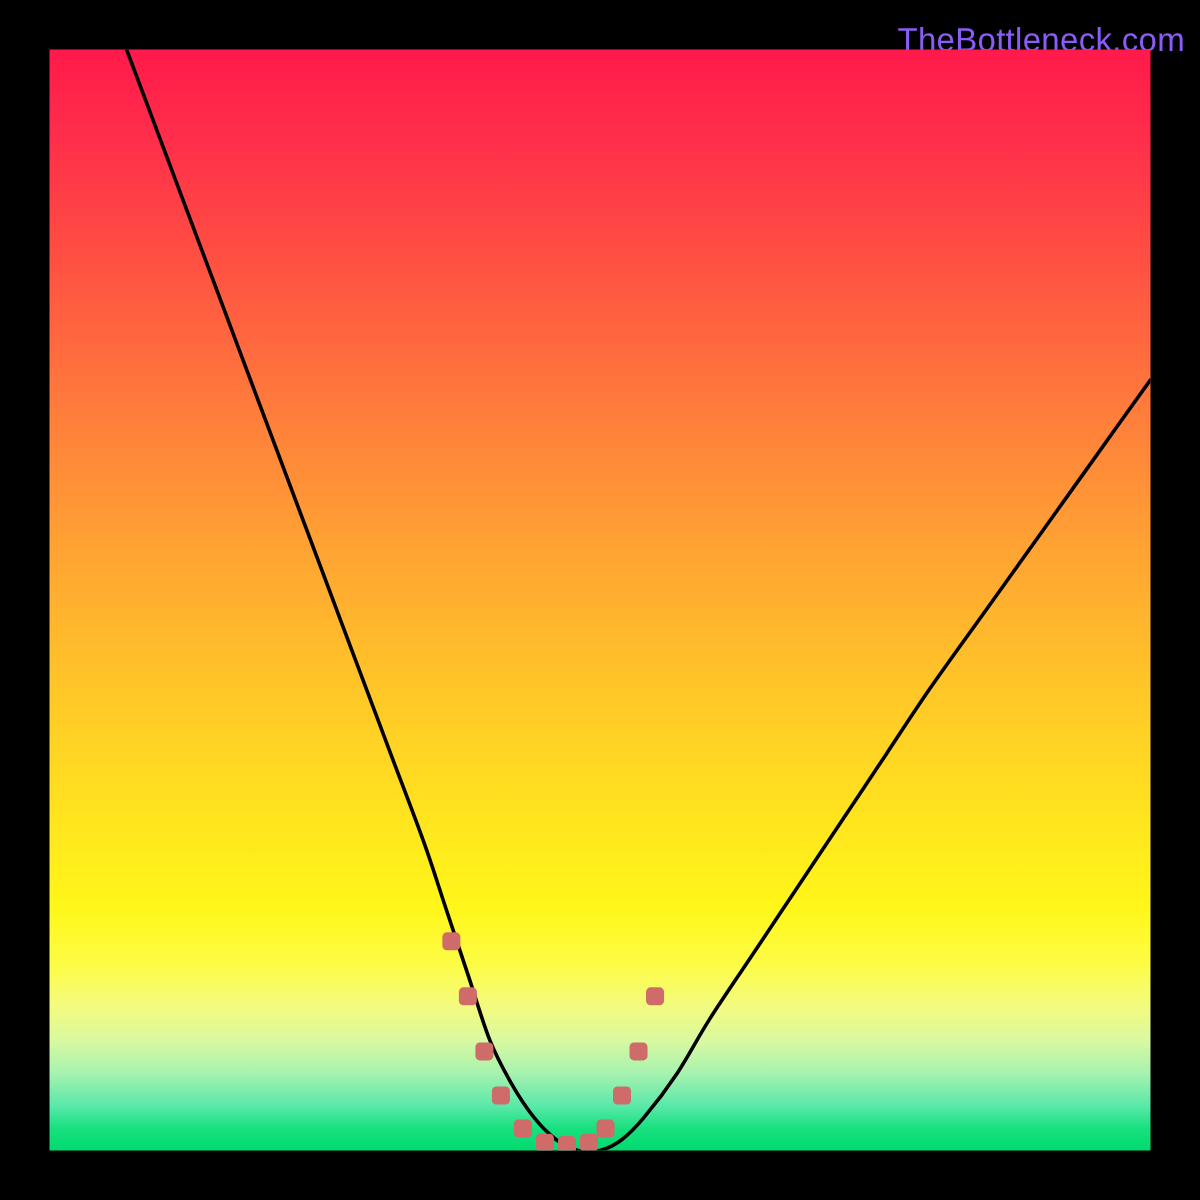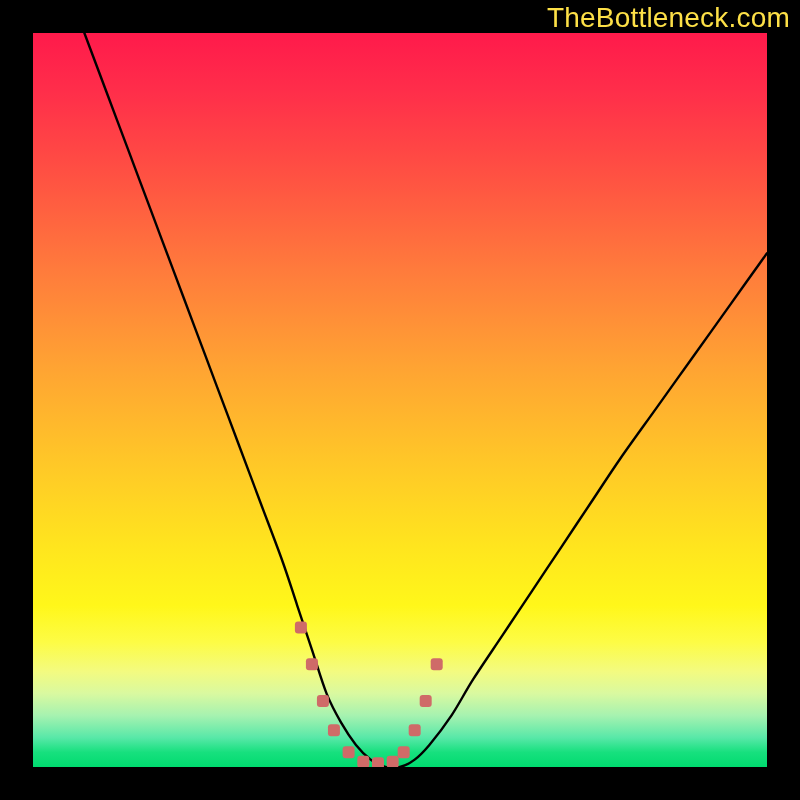--- a/index.html
+++ b/index.html
@@ -36,24 +36,24 @@
       #f3fb80 87%,
       #d9f9a0 90%,
       #a6f2b0 93%,
       #58e8a8 96%,
       #17e07e 98%,
       #00db6f 100%
     );
   }
   .watermark {
     position: absolute;
-    top: 2px;
+    top: 14px;
     right: 10px;
-    color: #fde047;
-    font-size: 28px;
+    color: #8b5cf6;
+    font-size: 22px;
     letter-spacing: 0.2px;
     user-select: none;
   }
   svg.curve {
     position: absolute;
     left: 0; top: 0;
     width: 734px; height: 734px;
   }
 </style>
 </head>

